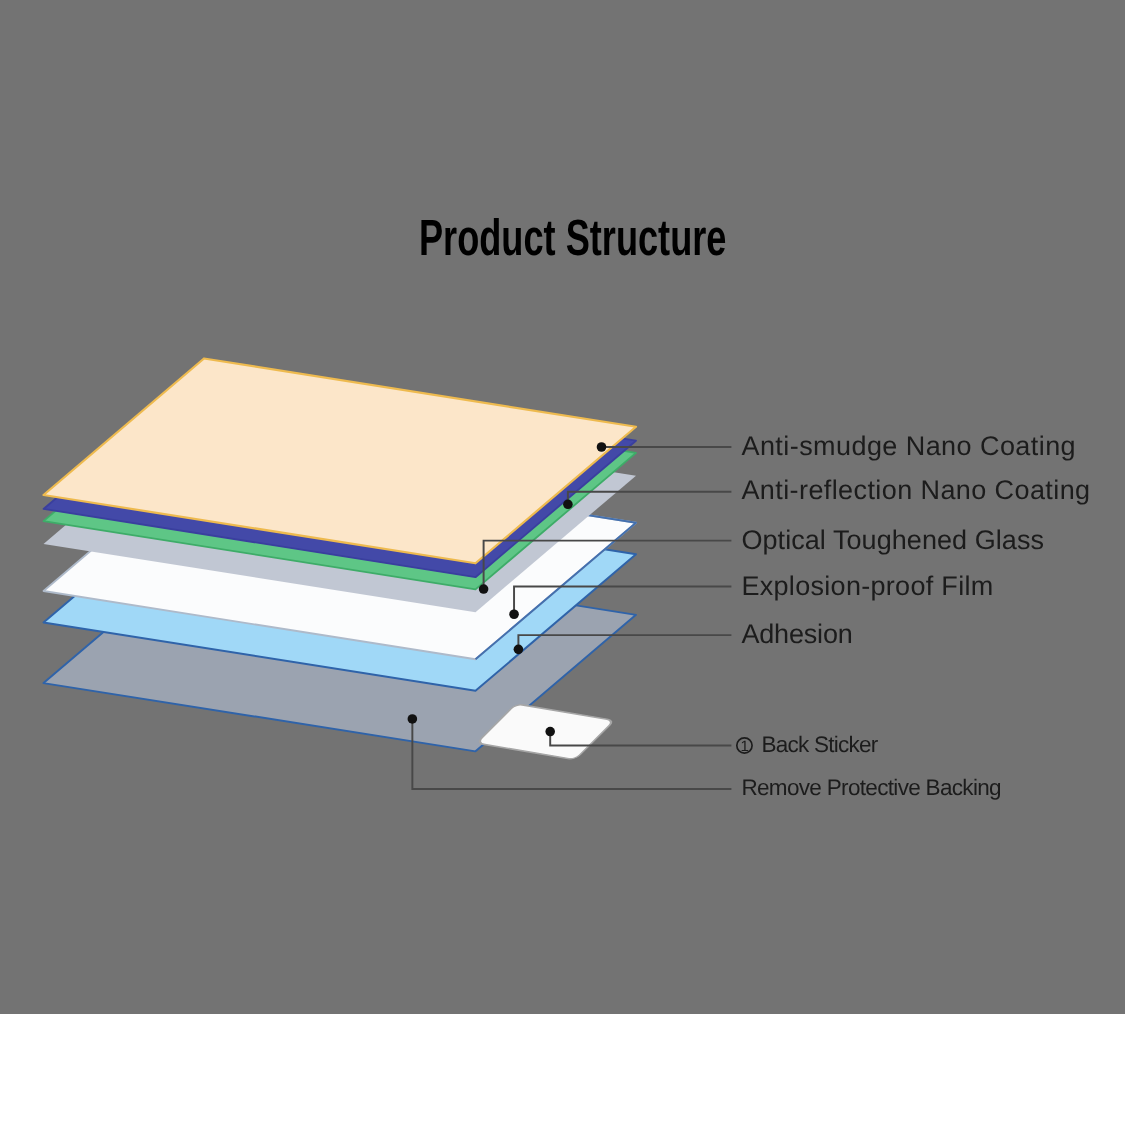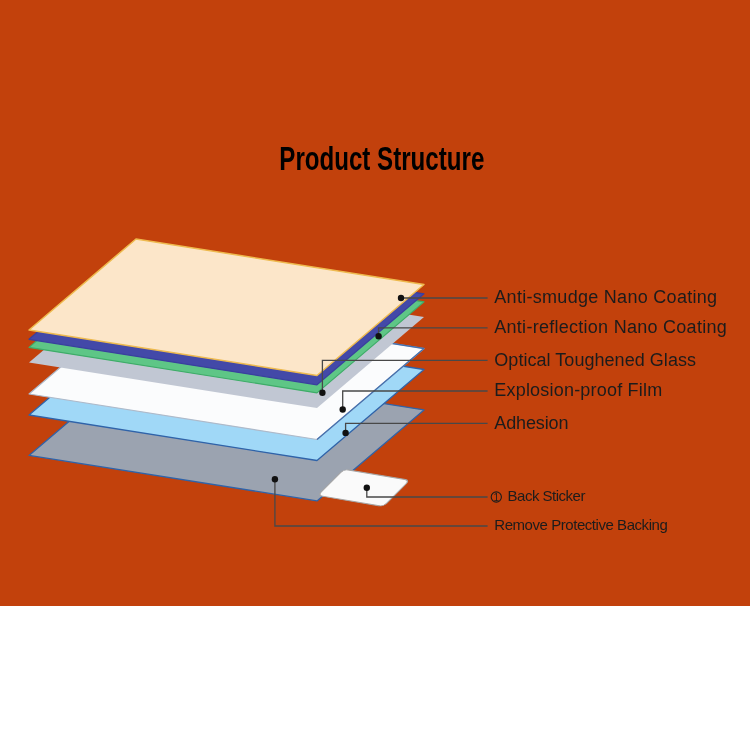--- a/index.html
+++ b/index.html
@@ -1,16 +1,16 @@
 <!DOCTYPE html>
 <html><head>
 <meta charset="utf-8">
 <style>
   html,body{margin:0;padding:0;background:#ffffff;}
-  .wrap{position:relative;width:750px;height:606px;background:#c2410c;overflow:hidden;}
+  .wrap{position:relative;width:750px;height:676px;background:#737373;overflow:hidden;}
   svg{display:block;}
   text{font-family:"Liberation Sans",sans-serif;-webkit-font-smoothing:antialiased;}
 </style>
 </head>
 <body>
 <div class="wrap">
 <svg width="750" height="750" viewBox="0 0 750 750">
 
   <path d="M29,455.4 L136,364.4 L424,409.9 L317,500.9 Z" fill="#9ba3b0" stroke="#2f63a9" stroke-width="1.3" stroke-linejoin="round"></path>
 

